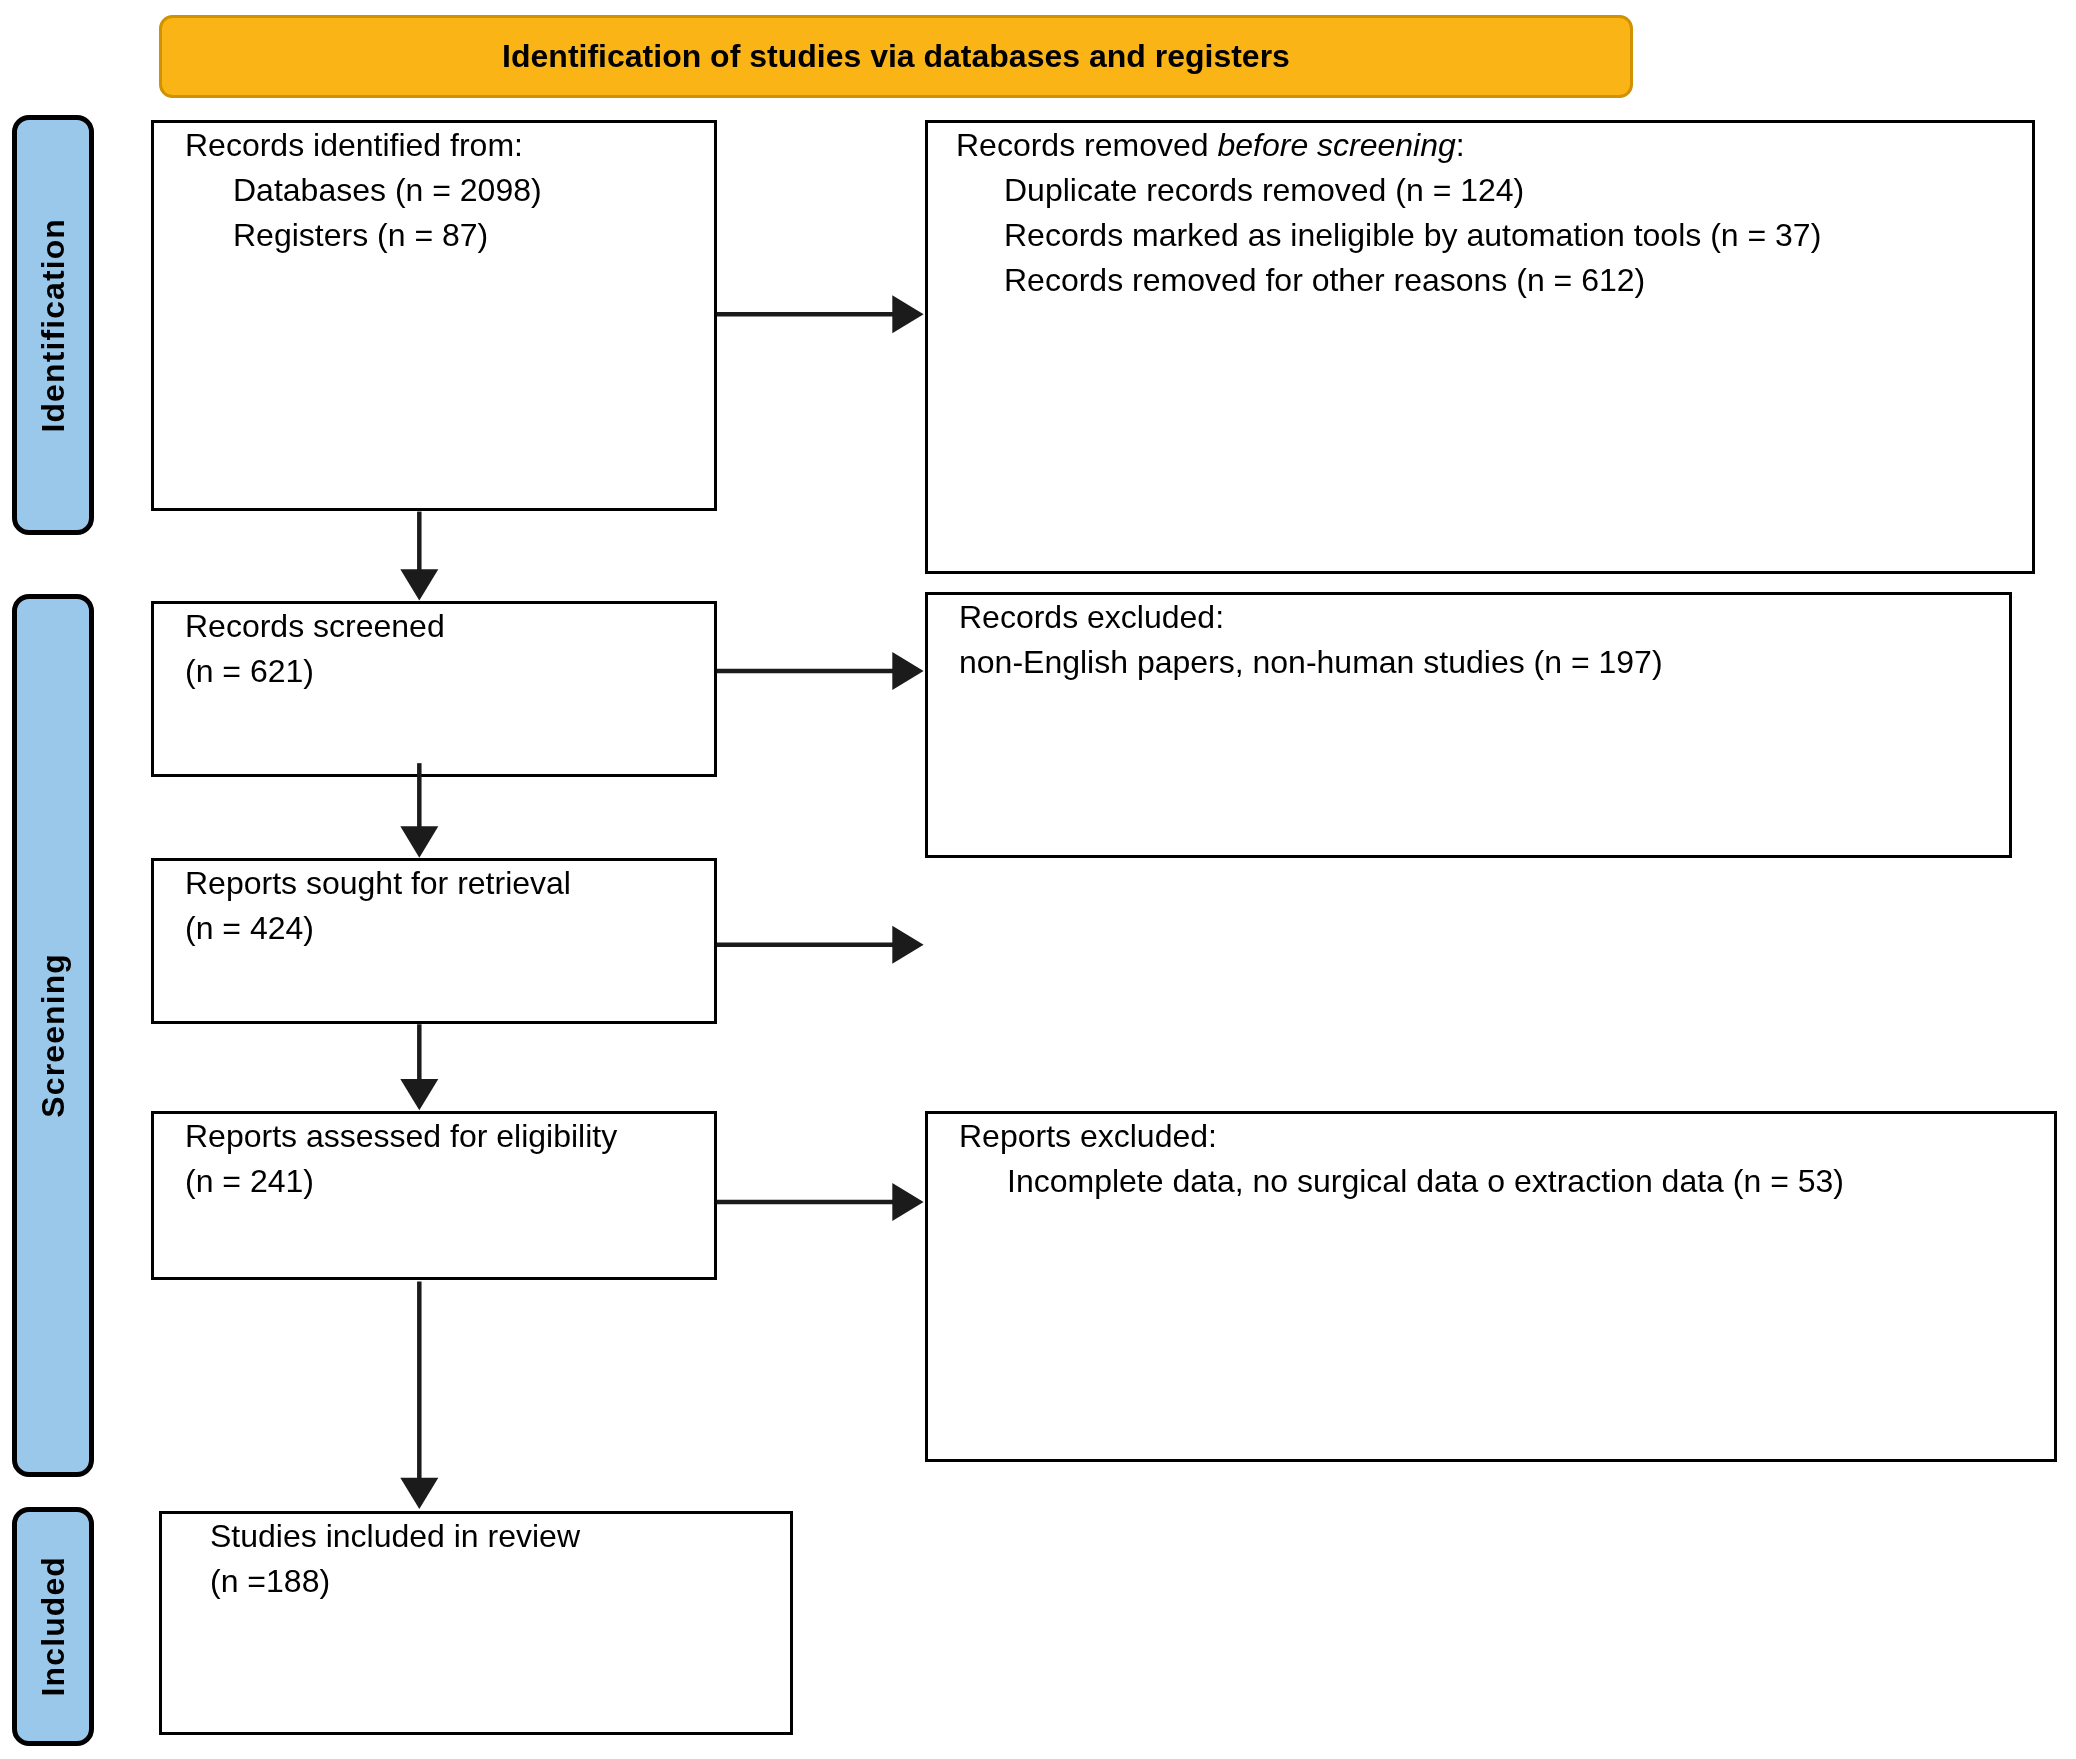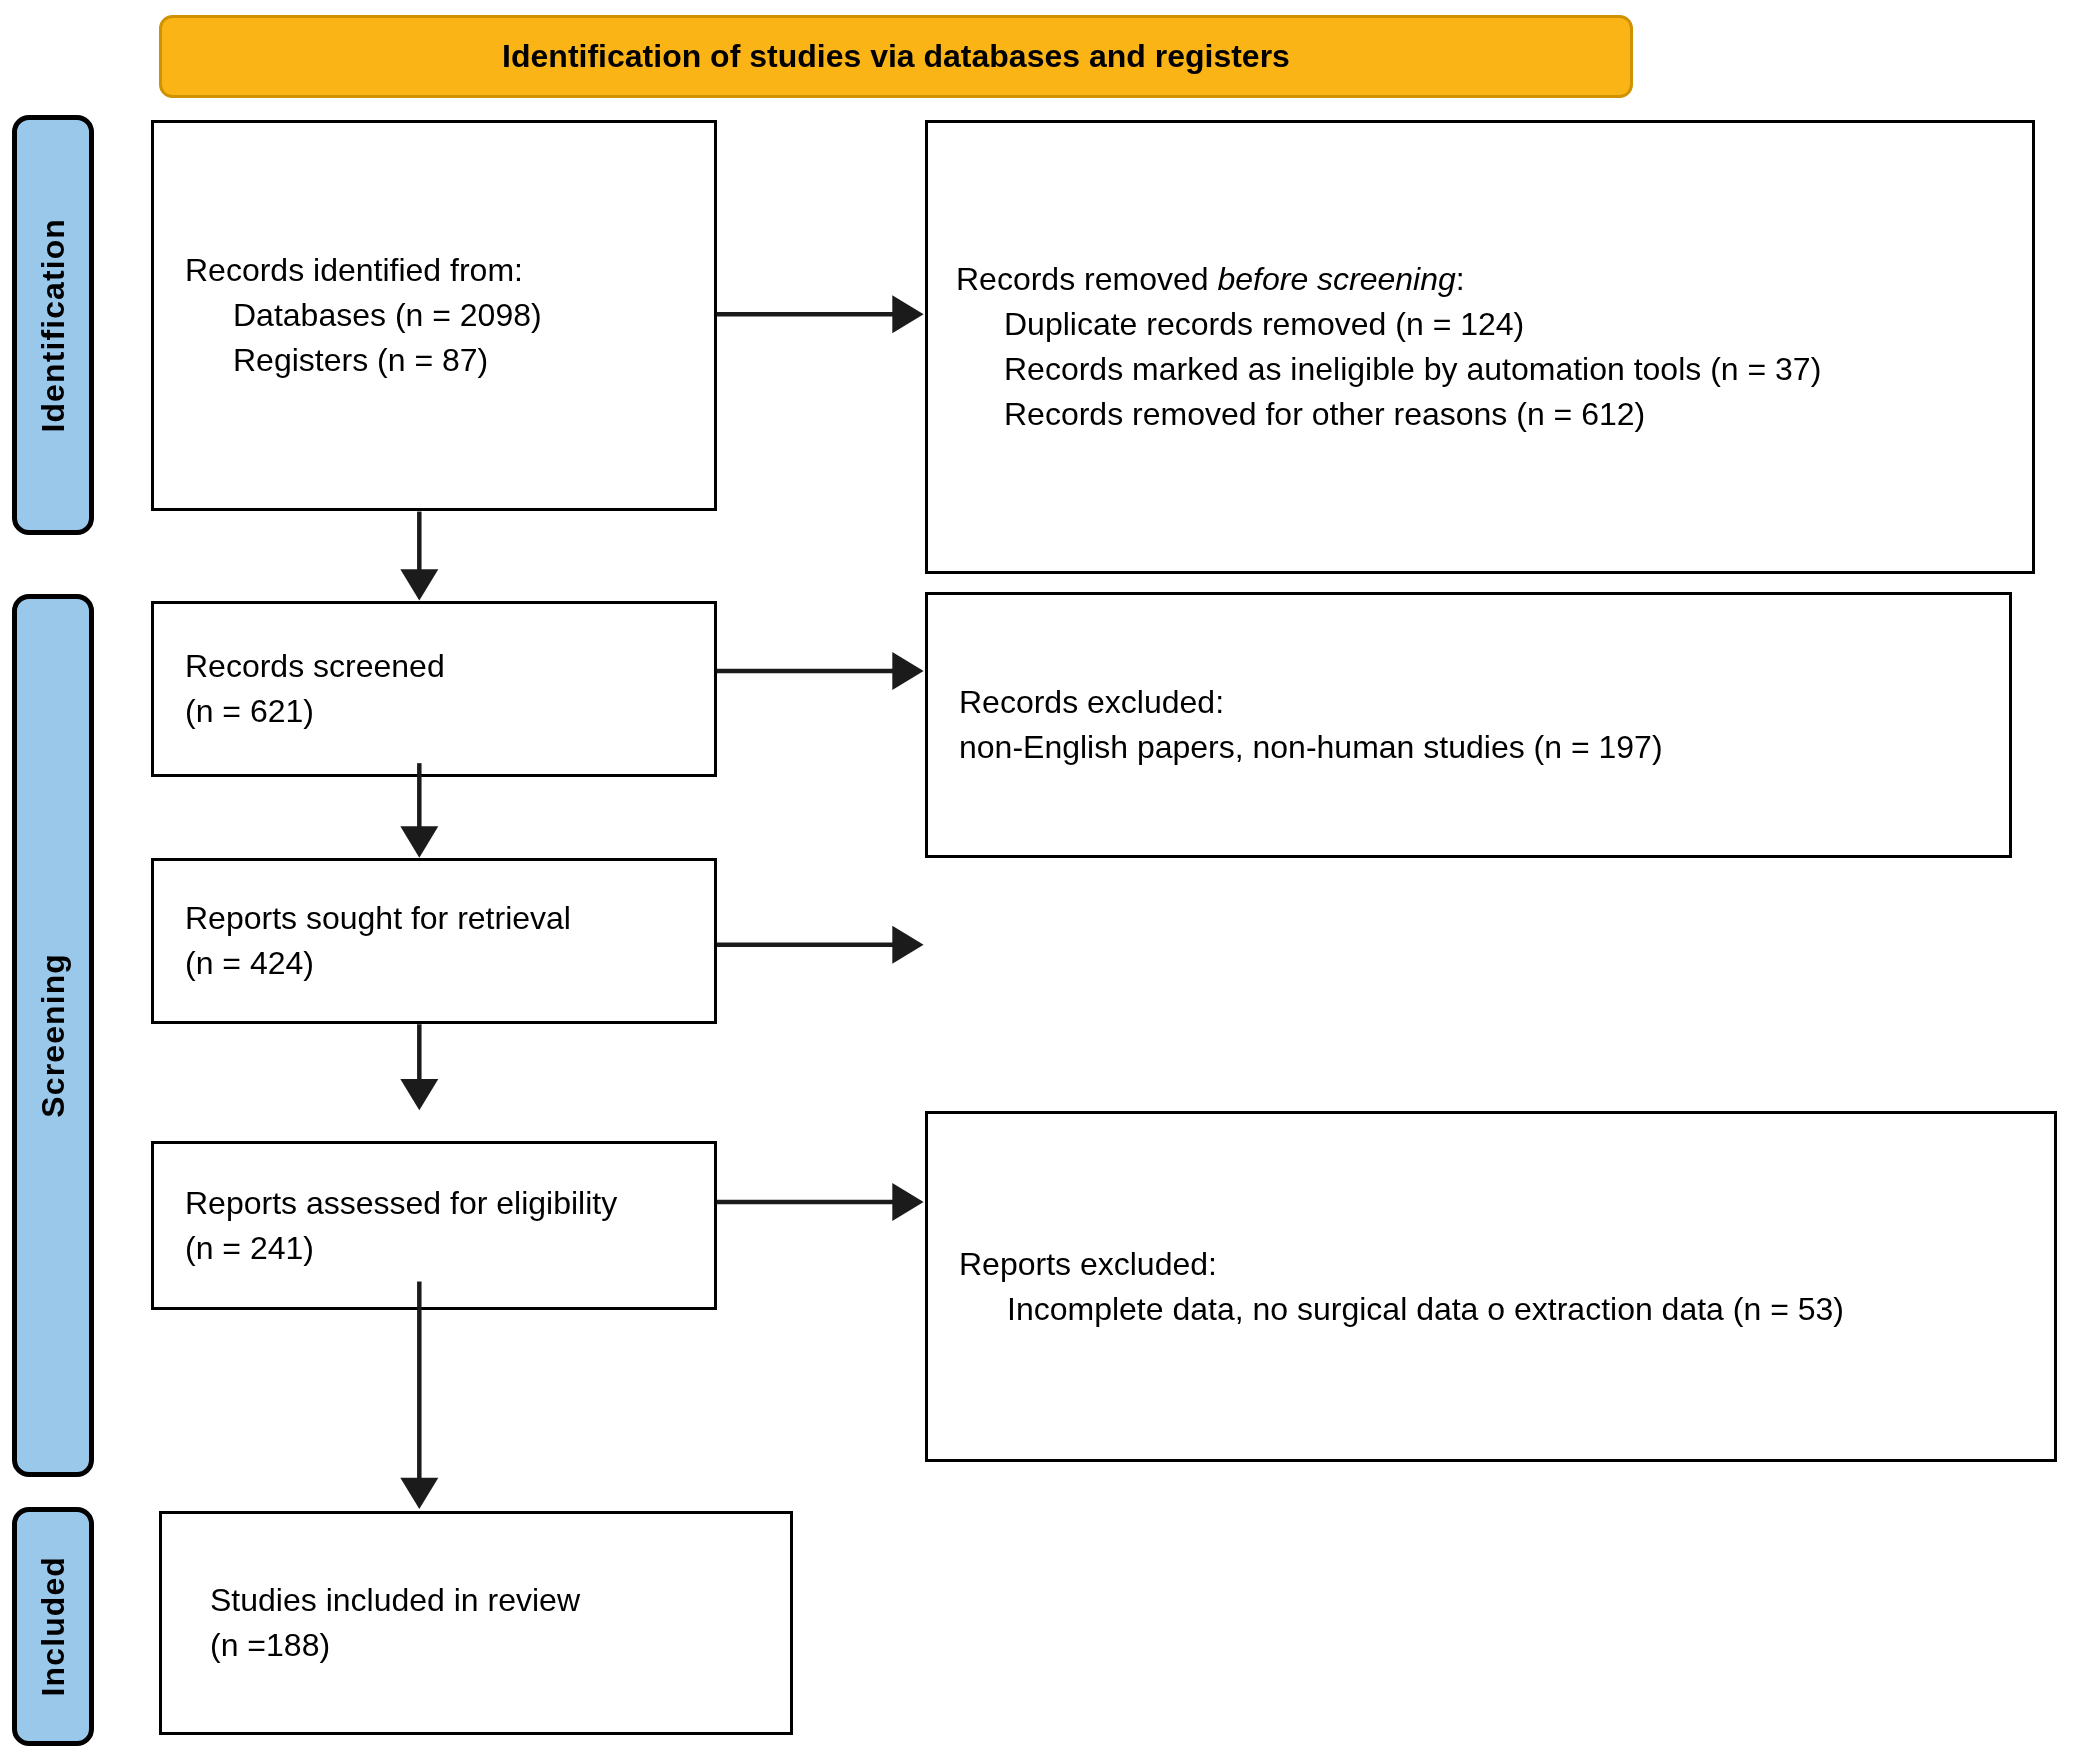--- a/index.html
+++ b/index.html
@@ -29,31 +29,31 @@
     writing-mode:vertical-rl;transform:rotate(180deg);
     font-weight:bold;font-size:32px;letter-spacing:1.1px;white-space:nowrap;
   }
   .tag-identification{top:115px;height:420px;}
   .tag-screening{top:594px;height:883px;}
   .tag-included{top:1507px;height:239px;}
   
   .box{
     position:absolute;background:#fff;border:3.9px solid #000;
     box-sizing:border-box;
-    display:flex;flex-direction:column;justify-content:center;
+    display:flex;flex-direction:column;justify-content:flex-start;
     font-size:32px;line-height:45px;
     padding-left:31px;padding-right:17px;
   }
   .ln{white-space:nowrap;}
   .ind{padding-left:48px;}
   .it{font-style:italic;}
   .b-records-identified{left:151px;top:120px;width:566px;height:391px;}
   .b-records-screened{left:151px;top:601px;width:566px;height:176px;}
   .b-reports-sought{left:151px;top:858px;width:566px;height:166px;}
-  .b-reports-assessed{left:151px;top:1111px;width:566px;height:169px;margin-top:30px;}
+  .b-reports-assessed{left:151px;top:1111px;width:566px;height:169px;}
   .b-studies-included{left:159px;top:1511px;width:634px;height:224px;padding-left:48px;}
   .b-records-removed{left:925px;top:120px;width:1110px;height:454px;padding-left:28px;}
   .b-records-excluded{left:925px;top:592px;width:1087px;height:266px;}
   .b-reports-not-retrieved{left:925px;top:866px;width:590px;height:168px;}
   .b-reports-excluded{left:925px;top:1111px;width:1132px;height:351px;}
   
   .arrows{position:absolute;left:0;top:0;pointer-events:none;}
   .arrows line{stroke:#1B1B1B;stroke-width:8;}
   .arrows path{fill:#1B1B1B;stroke:none;}
 </style>

